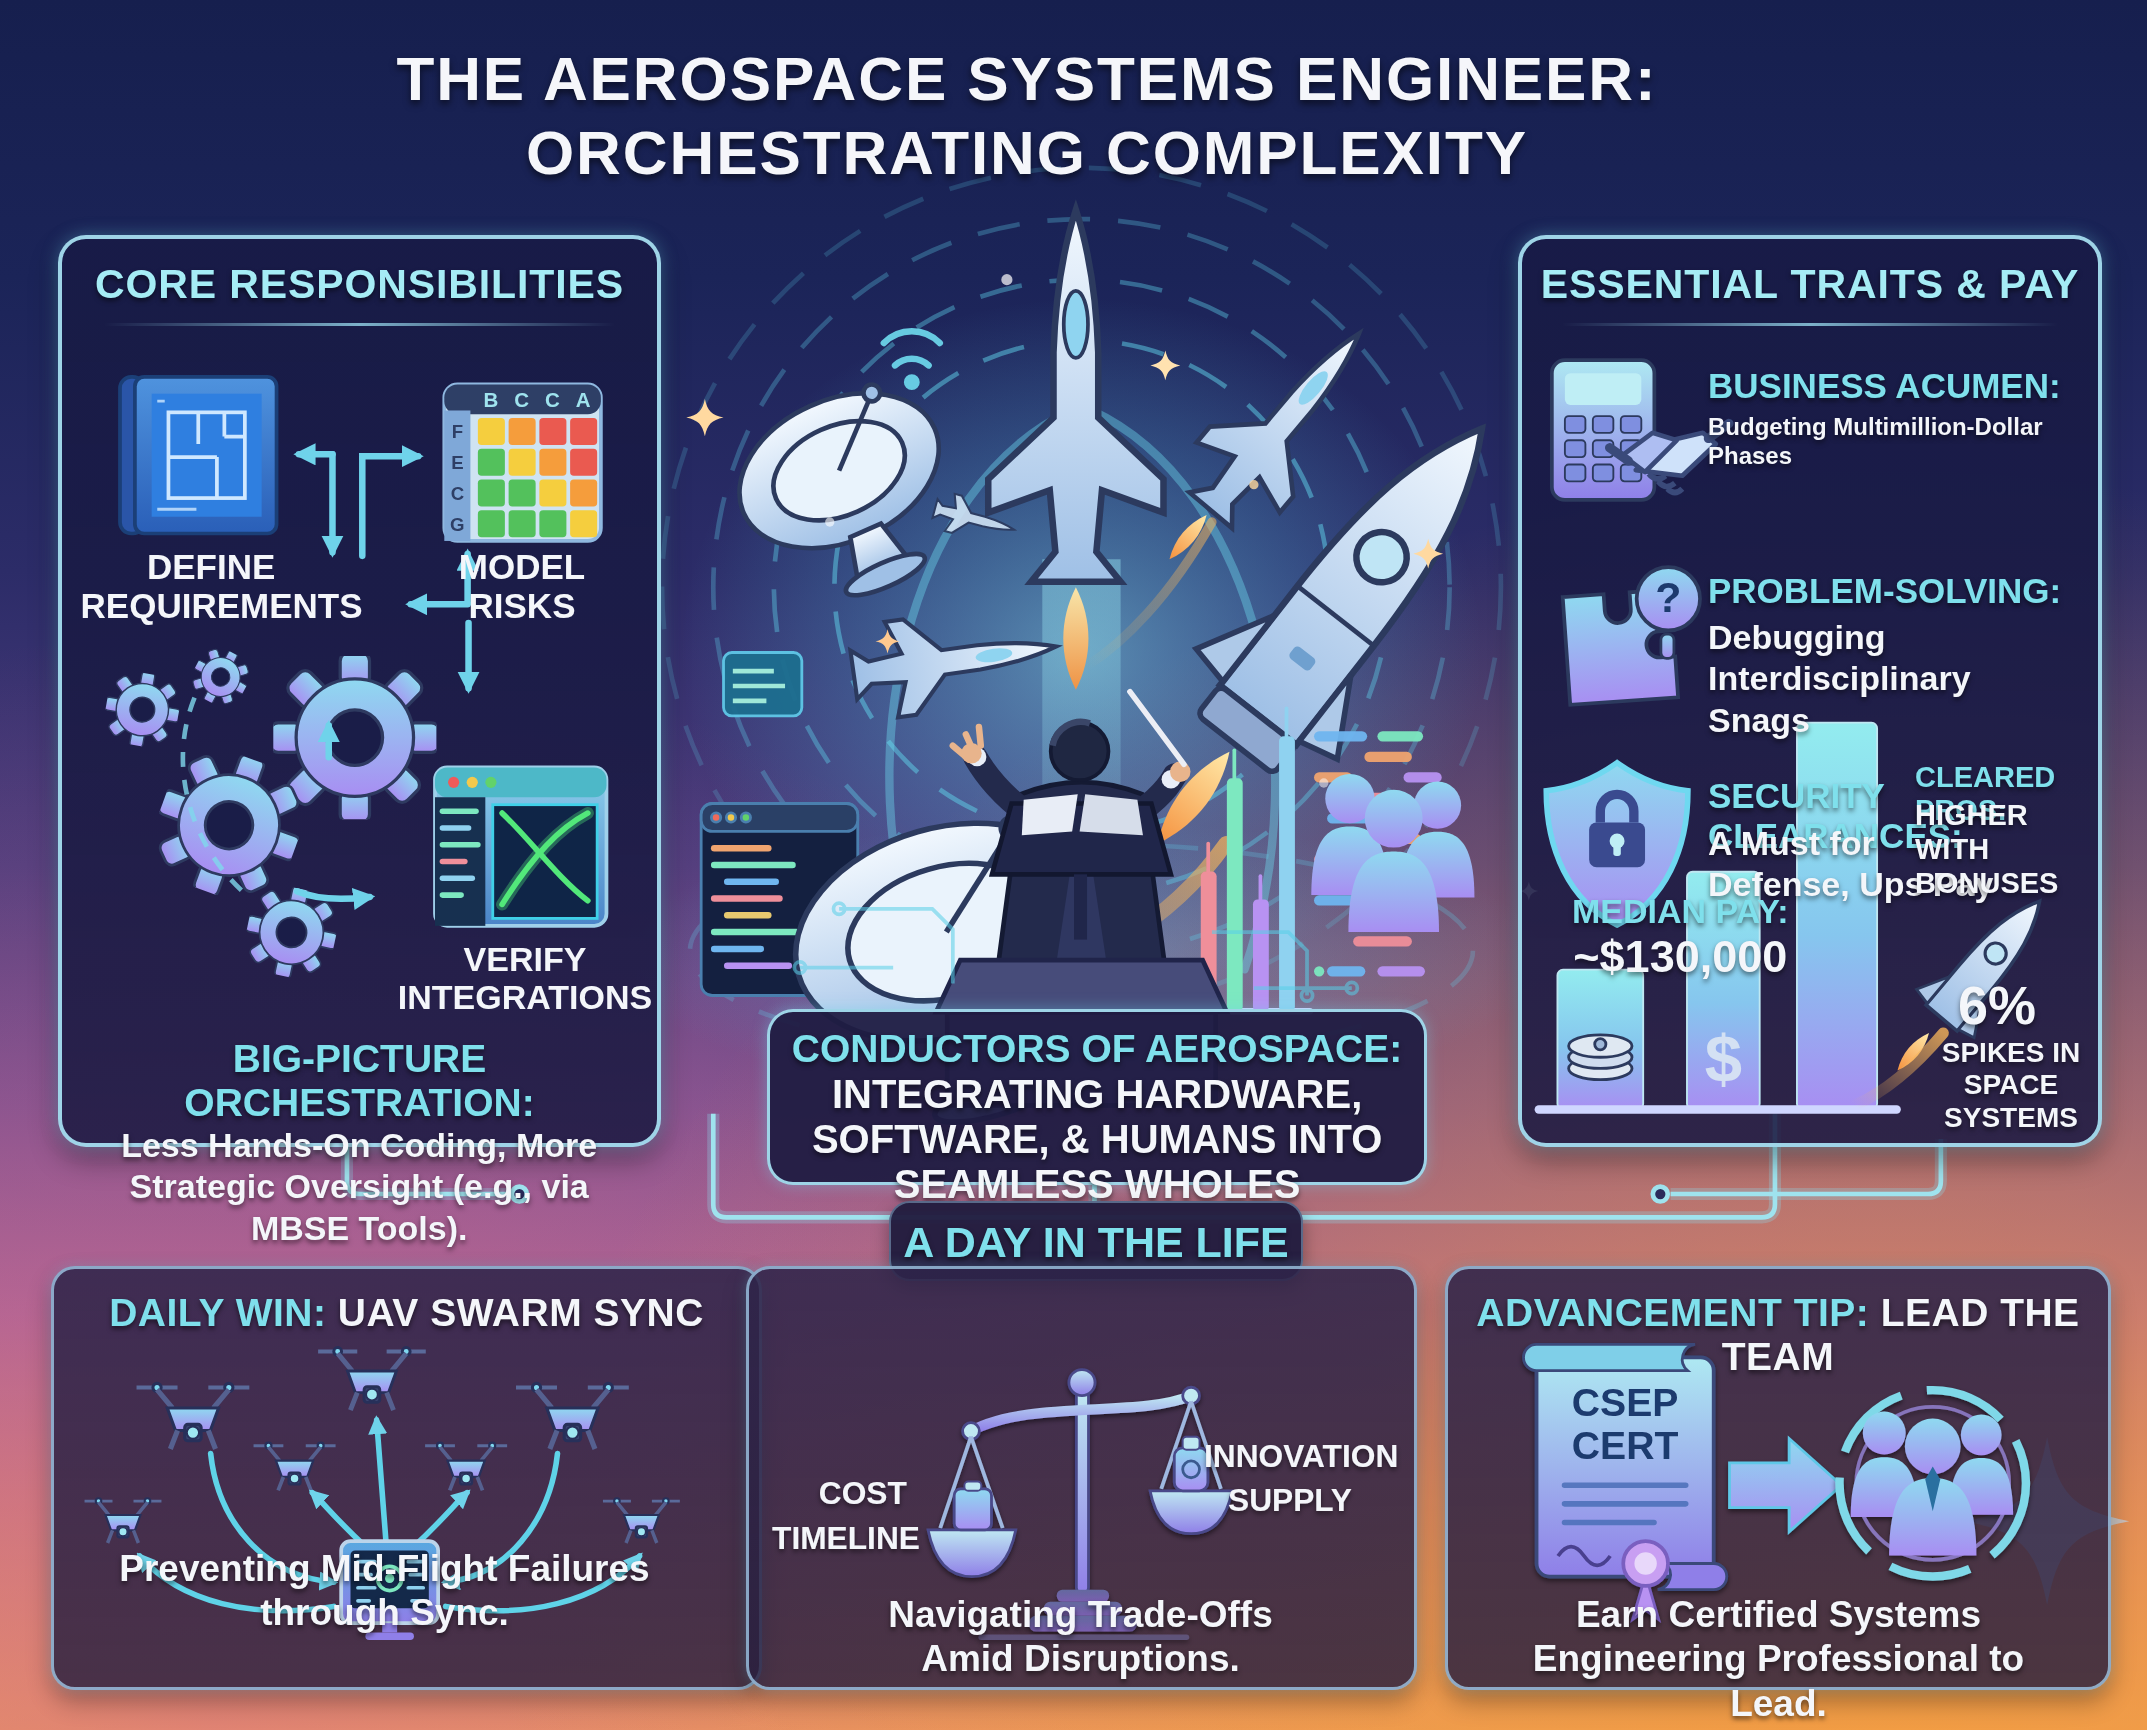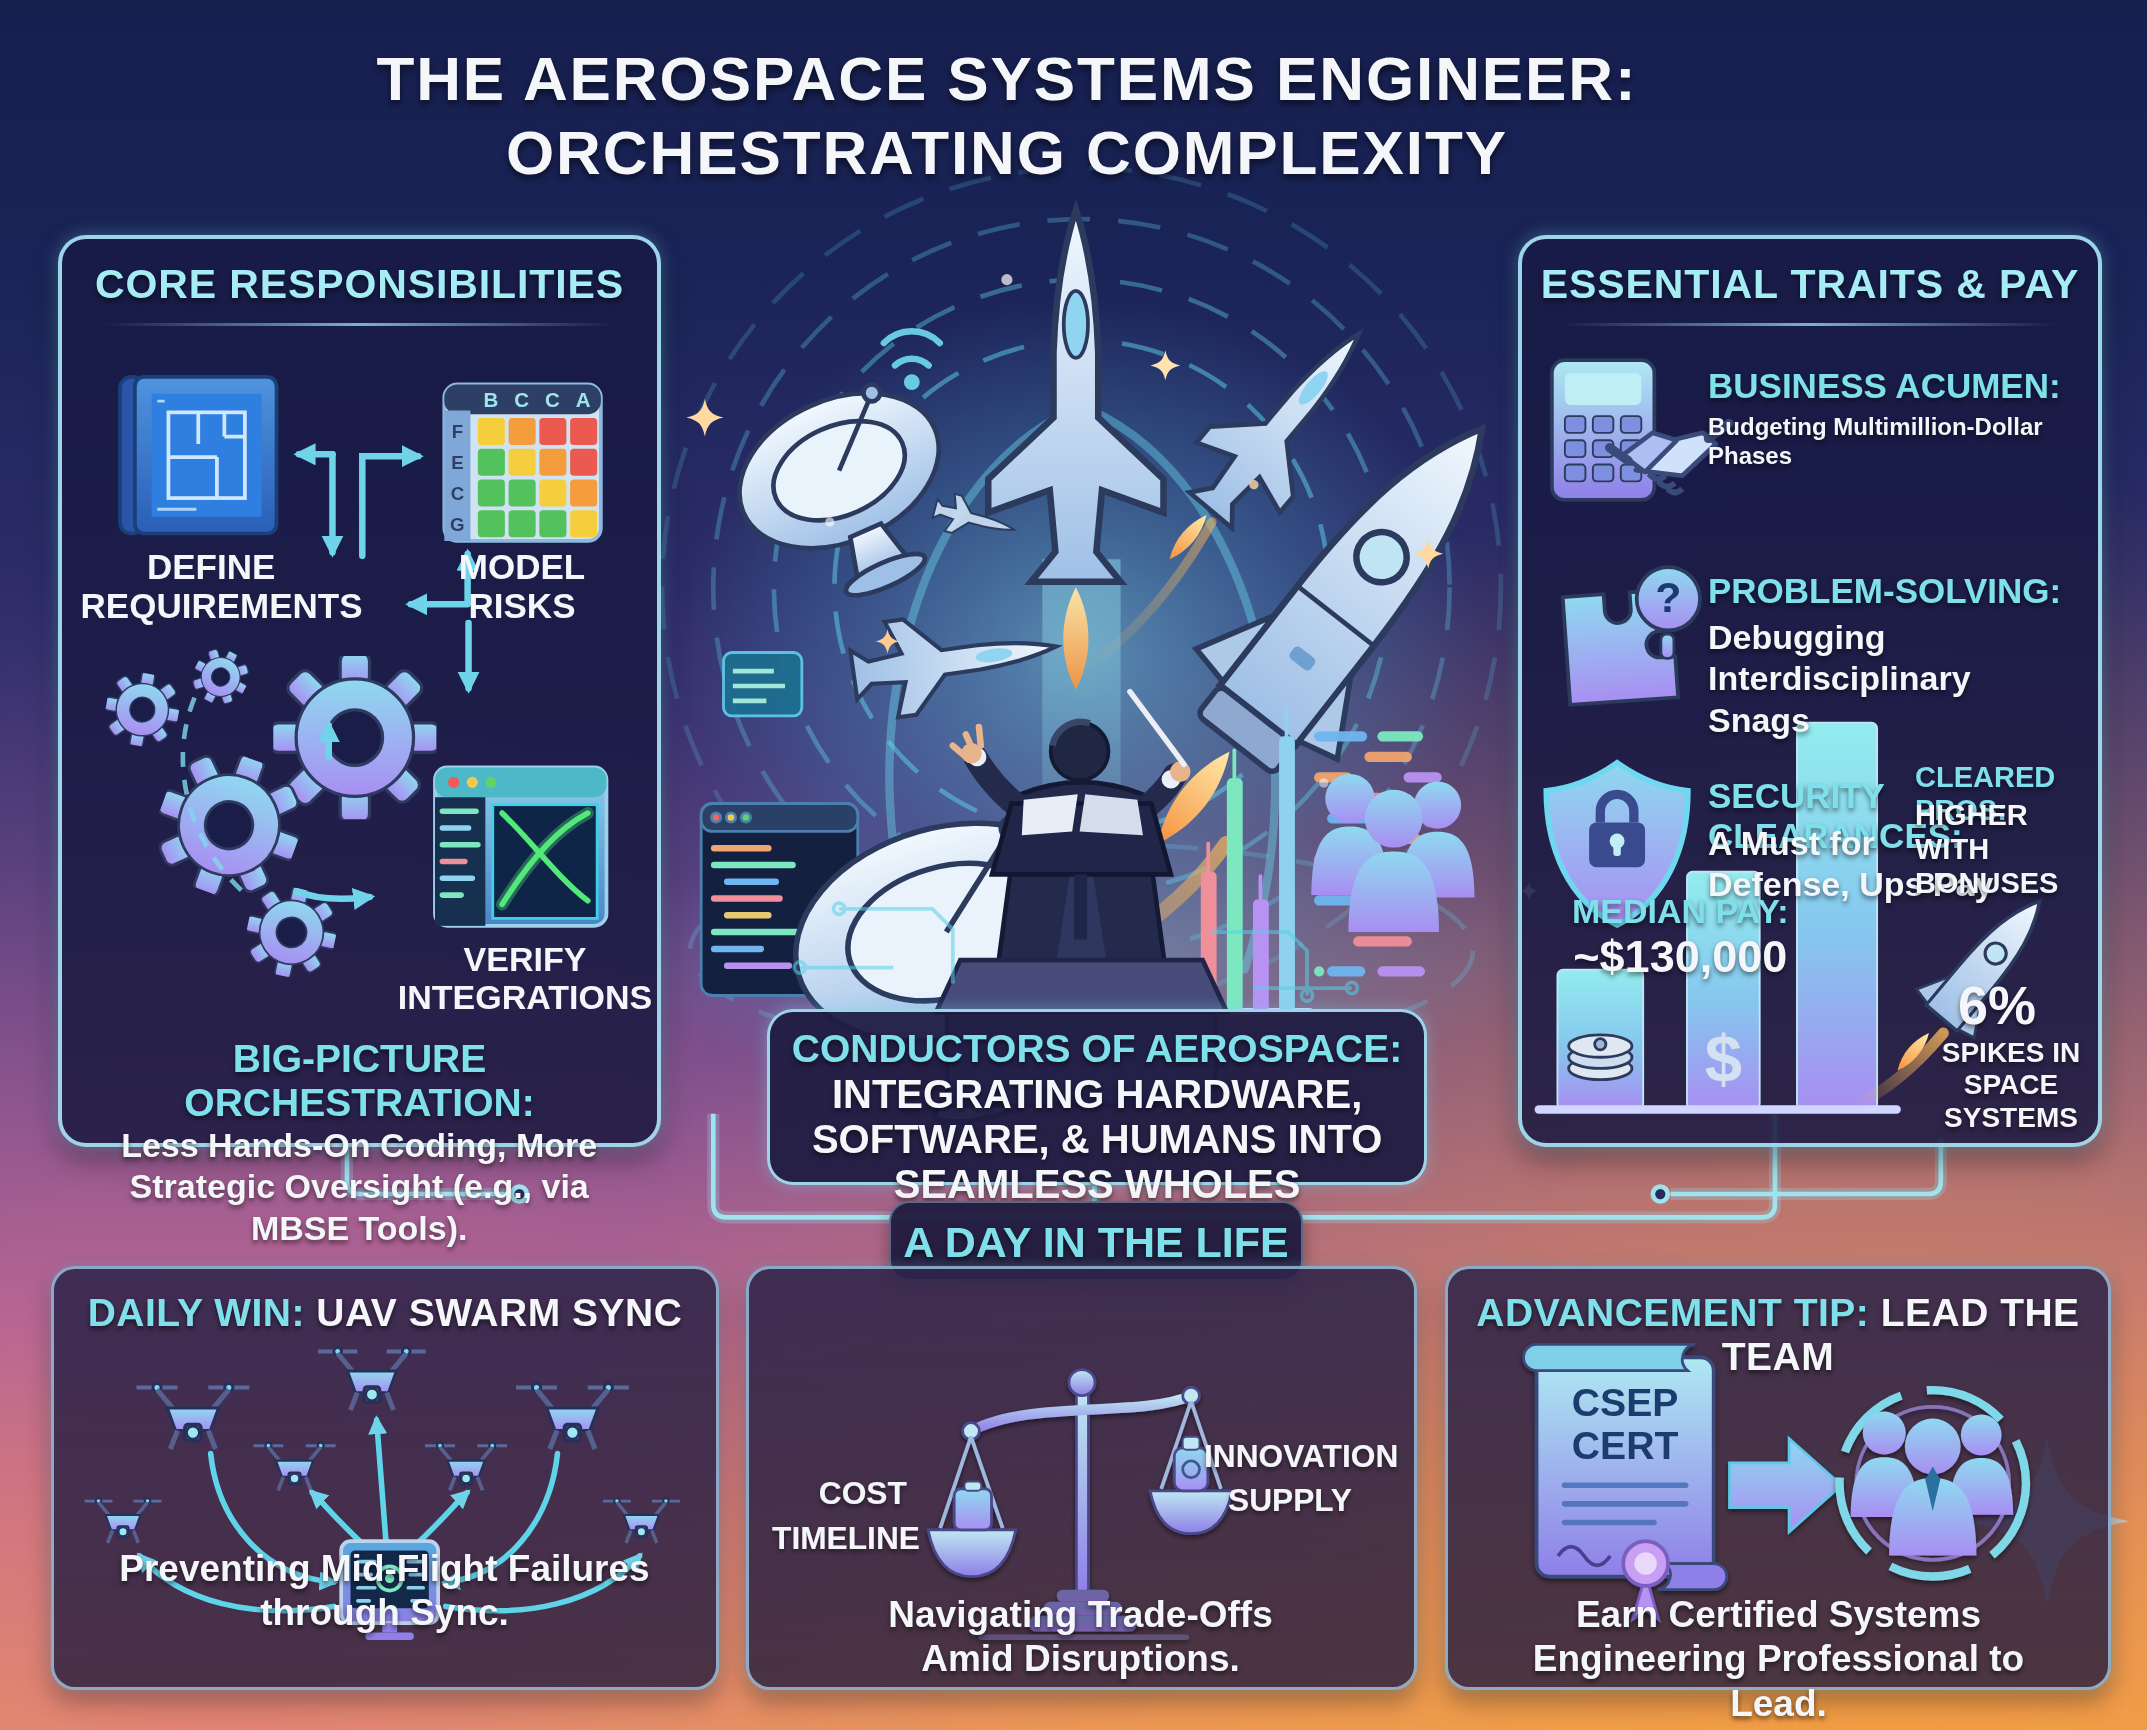--- a/index.html
+++ b/index.html
@@ -9,21 +9,21 @@
   .bg{inset:0;
       background:
         radial-gradient(ellipse at 88% 102%, rgba(245,158,60,.75), rgba(245,158,60,0) 52%),
         radial-gradient(ellipse at 10% 100%, rgba(216,110,140,.5), rgba(216,110,140,0) 45%),
         linear-gradient(180deg,#161f4e 0%,#1b2458 16%,#2c2c68 33%,#4c3c7d 50%,
                         #7b4f90 64%,#a96295 76%,#cb7a79 87%,#e9995a 100%);}
   svg{display:block;overflow:visible;}
   .sh{text-shadow:0 2.8px 5.6px rgba(0,0,0,.5);}
   .cy{color:#7fe0ec;}
   .title-line{left:0;width:2014px;text-align:center;font-weight:800;font-size:62px;
-      letter-spacing:1.9px;color:#f5f6fa;text-shadow:0 3.7px 7.5px rgba(0,0,0,.55);}
+      letter-spacing:1.9px;color:#f5f6fa;text-shadow:0 3.7px 7.5px rgba(0,0,0,.55);padding-left:20px;}
   .panel{border:4.7px solid rgba(165,222,240,.95);border-radius:28px;
       background:linear-gradient(180deg,rgba(24,27,70,.92),rgba(28,26,66,.88));
       box-shadow:0 0 17px rgba(110,210,240,.35), 0 13px 28px rgba(0,0,0,.35);}
   .bpanel{border:3.7px solid rgba(160,200,230,.8);border-radius:24px;
       background:linear-gradient(180deg,rgba(47,37,74,.88),rgba(40,31,62,.82));
       box-shadow:0 0 13px rgba(120,200,235,.28), 0 11.2px 24px rgba(0,0,0,.3);}
   .phead{left:0;right:0;top:22.4px;text-align:center;font-weight:800;font-size:41px;
       letter-spacing:0.9px;color:#a5ecf5;text-shadow:0 2.8px 5.6px rgba(0,0,0,.5);}
   .pdiv{left:7%;right:7%;top:84px;height:2.8px;
       background:linear-gradient(90deg,transparent,rgba(150,215,235,.8),transparent);}
@@ -537,21 +537,21 @@
 
   <div class="abs banner" style="left:767px;top:1009px;width:654px;height:170px;">
     <div class="abs sh" style="left:0;right:0;top:15px;font-weight:800;font-size:39px;color:#7fe0ec;">CONDUCTORS OF AEROSPACE:</div>
     <div class="abs sh" style="left:19.6px;width:615px;top:60px;font-weight:800;font-size:40px;line-height:1.12;">INTEGRATING HARDWARE, SOFTWARE, &amp; HUMANS INTO SEAMLESS WHOLES</div>
   </div>
 
   <div class="abs daytab" style="left:889px;top:1201px;width:410px;height:76px;">
     <div class="abs sh" style="left:0;right:0;top:15px;font-weight:800;font-size:43px;color:#7fe0ec;">A DAY IN THE LIFE</div>
   </div>
 
-  <section class="abs bpanel" style="left:51px;top:1266px;width:662px;height:418px;">
+  <section class="abs bpanel" style="left:51px;top:1266px;width:662px;height:418px;padding-left:43px;">
     <div class="abs btitle">
       <span class="cy">DAILY WIN:</span><span> UAV SWARM SYNC</span>
     </div>
     <svg class="abs" style="left:0;top:37px;" width="662" height="336" viewBox="0 0 710 360">
       <g>
         <use href="#drone" x="-60" y="-40" width="120" height="80" transform="translate(341,78) scale(1.05)"></use>
         <use href="#drone" x="-60" y="-40" width="120" height="80" transform="translate(149,118) scale(1.1)"></use>
         <use href="#drone" x="-60" y="-40" width="120" height="80" transform="translate(556,118) scale(1.1)"></use>
         <use href="#drone" x="-60" y="-40" width="120" height="80" transform="translate(258,172) scale(.8)"></use>
         <use href="#drone" x="-60" y="-40" width="120" height="80" transform="translate(442,172) scale(.8)"></use>

